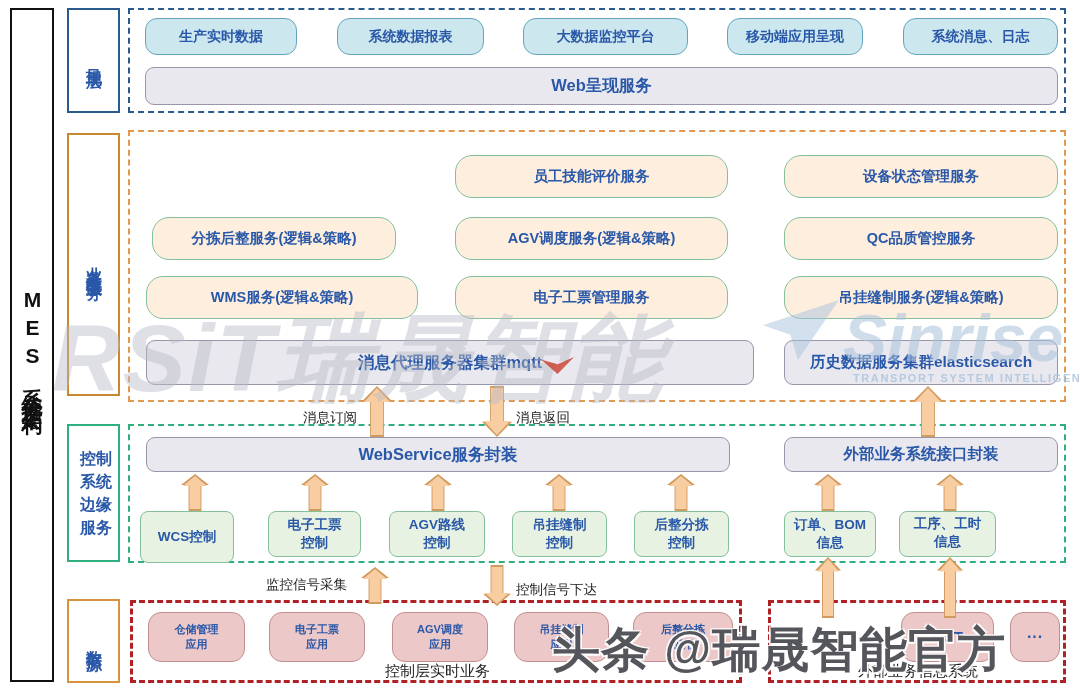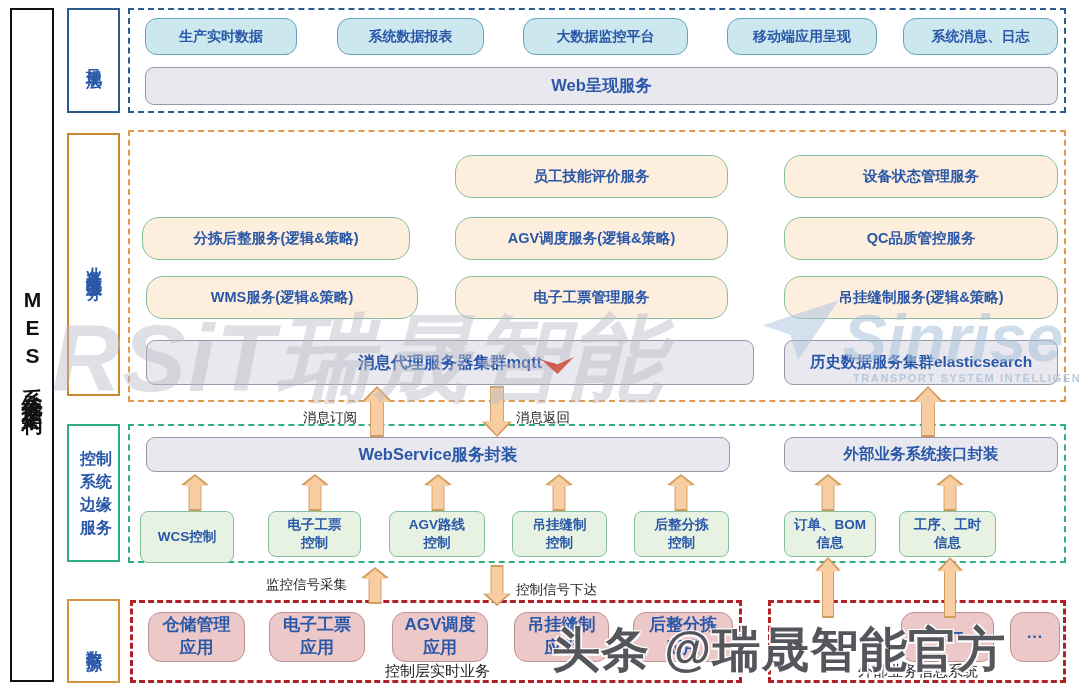--- a/index.html
+++ b/index.html
@@ -26,21 +26,21 @@
   .lb-c{border:2.5px solid #2fae7e;}
   .lb-d{border:2.5px solid #d6923c;}
   
   .node{position:absolute;box-sizing:border-box;display:flex;align-items:center;justify-content:center;
         font-weight:bold;color:#2a58a8;text-align:center;}
   .blue-box{background:#cde7ef;border:1.5px solid #64a5bd;border-radius:13px;font-size:14px;}
   .gray-bar{background:#e9e8ee;border:1.5px solid #9897aa;border-radius:9px;font-size:16.5px;}
   .peach-box{background:#fdeede;border:1.5px solid #84c09c;border-radius:17px;font-size:14.5px;}
   .green-box{background:#e7f2e2;border:1.5px solid #84c09c;border-radius:8px;font-size:13.5px;
              line-height:1.35;white-space:pre-line;}
-  .pink-box{background:#ecc8c8;border:1.5px solid #c28f90;border-radius:13px;font-size:17px;
+  .pink-box{background:#ecc8c8;border:1.5px solid #c28f90;border-radius:13px;font-size:11px;
             line-height:1.35;white-space:pre-line;}
   
   .arrow{position:absolute;}
   .arrow::before{content:"";position:absolute;inset:0;background:#d19a5e;clip-path:var(--shape);}
   .arrow::after{content:"";position:absolute;inset:2px;background:#f8cda1;clip-path:var(--shape);}
   .a-up{--shape:polygon(50% 0,100% 30%,73% 30%,73% 100%,27% 100%,27% 30%,0 30%);}
   .a-up-long{--shape:polygon(50% 0,100% 22%,73% 22%,73% 100%,27% 100%,27% 22%,0 22%);}
   .a-down{--shape:polygon(50% 100%,100% 70%,73% 70%,73% 0,27% 0,27% 70%,0 70%);}
   
   .flow-label{position:absolute;font-size:13.5px;color:#222;}
@@ -86,27 +86,27 @@
 
   <div class="dash dash-p" style="left:128px;top:8px;width:938px;height:105px;"></div>
   <div class="dash dash-b" style="left:128px;top:130px;width:938px;height:272px;"></div>
   <div class="dash dash-c" style="left:128px;top:424px;width:938px;height:139px;"></div>
   <div class="dash dash-d" style="left:130px;top:600px;width:612px;height:83px;"></div>
   <div class="dash dash-d" style="left:768px;top:600px;width:298px;height:83px;"></div>
 
   <div class="node blue-box z2" style="left:145px;top:18px;width:152px;height:37px;border-radius:12px;">生产实时数据</div>
   <div class="node blue-box z2" style="left:337px;top:18px;width:147px;height:37px;">系统数据报表</div>
   <div class="node blue-box z2" style="left:523px;top:18px;width:165px;height:37px;">大数据监控平台</div>
-  <div class="node blue-box z2" style="left:727px;top:18px;width:150px;height:37px;border-radius:13px;">移动端应用呈现</div>
+  <div class="node blue-box z2" style="left:727px;top:18px;width:136px;height:37px;border-radius:13px;">移动端应用呈现</div>
   <div class="node blue-box z2" style="left:903px;top:18px;width:155px;height:37px;">系统消息、日志</div>
   <div class="node gray-bar z2" style="left:145px;top:67px;width:913px;height:38px;">Web呈现服务</div>
 
   <div class="node peach-box z2" style="left:455px;top:155px;width:273px;height:43px;">员工技能评价服务</div>
   <div class="node peach-box z2" style="left:784px;top:155px;width:274px;height:43px;">设备状态管理服务</div>
-  <div class="node peach-box z2" style="left:142px;top:217px;width:268px;height:43px;text-align:right;">分拣后整服务(逻辑&amp;策略)</div>
+  <div class="node peach-box z2" style="left:152px;top:217px;width:244px;height:43px;text-align:right;">分拣后整服务(逻辑&amp;策略)</div>
   <div class="node peach-box z2" style="left:455px;top:217px;width:273px;height:43px;">AGV调度服务(逻辑&amp;策略)</div>
   <div class="node peach-box z2" style="left:784px;top:217px;width:274px;height:43px;">QC品质管控服务</div>
   <div class="node peach-box z2" style="left:146px;top:276px;width:272px;height:43px;">WMS服务(逻辑&amp;策略)</div>
   <div class="node peach-box z2" style="left:455px;top:276px;width:273px;height:43px;">电子工票管理服务</div>
   <div class="node peach-box z2" style="left:784px;top:276px;width:274px;height:43px;">吊挂缝制服务(逻辑&amp;策略)</div>
   <div class="node gray-bar z2" style="left:146px;top:340px;width:608px;height:45px;">消息代理服务器集群mqtt</div>
   <div class="node gray-bar z2" style="left:784px;top:340px;width:274px;height:45px;font-size:15.5px;">历史数据服务集群elasticsearch</div>
 
   <div class="arrow a-up z3" style="left:362px;top:386px;width:30px;height:51px;"></div>
   <div class="arrow a-down z3" style="left:482px;top:386px;width:30px;height:51px;"></div>
@@ -129,21 +129,21 @@
   <div class="node green-box z2" style="left:268px;top:511px;width:93px;height:46px;">电子工票
 控制</div>
   <div class="node green-box z2" style="left:389px;top:511px;width:96px;height:46px;">AGV路线
 控制</div>
   <div class="node green-box z2" style="left:512px;top:511px;width:95px;height:46px;">吊挂缝制
 控制</div>
   <div class="node green-box z2" style="left:634px;top:511px;width:95px;height:46px;">后整分拣
 控制</div>
   <div class="node green-box z2" style="left:784px;top:511px;width:92px;height:46px;">订单、BOM
 信息</div>
-  <div class="node green-box z2" style="left:899px;top:511px;width:97px;height:46px;">工序、工时
+  <div class="node green-box z2" style="left:899px;top:511px;width:97px;height:46px;font-family:Liberation Mono, monospace;">工序、工时
 信息</div>
 
   <div class="arrow a-up z3" style="left:361px;top:567px;width:28px;height:37px;"></div>
   <div class="arrow a-down z3" style="left:483px;top:565px;width:28px;height:41px;"></div>
   <div class="flow-label" style="left:266px;top:576px;">监控信号采集</div>
   <div class="flow-label" style="left:516px;top:581px;">控制信号下达</div>
   <div class="arrow a-up-long z3" style="left:815px;top:557px;width:26px;height:61px;"></div>
   <div class="arrow a-up-long z3" style="left:937px;top:557px;width:26px;height:61px;"></div>
 
   <div class="node pink-box z2" style="left:148px;top:612px;width:97px;height:50px;">仓储管理

